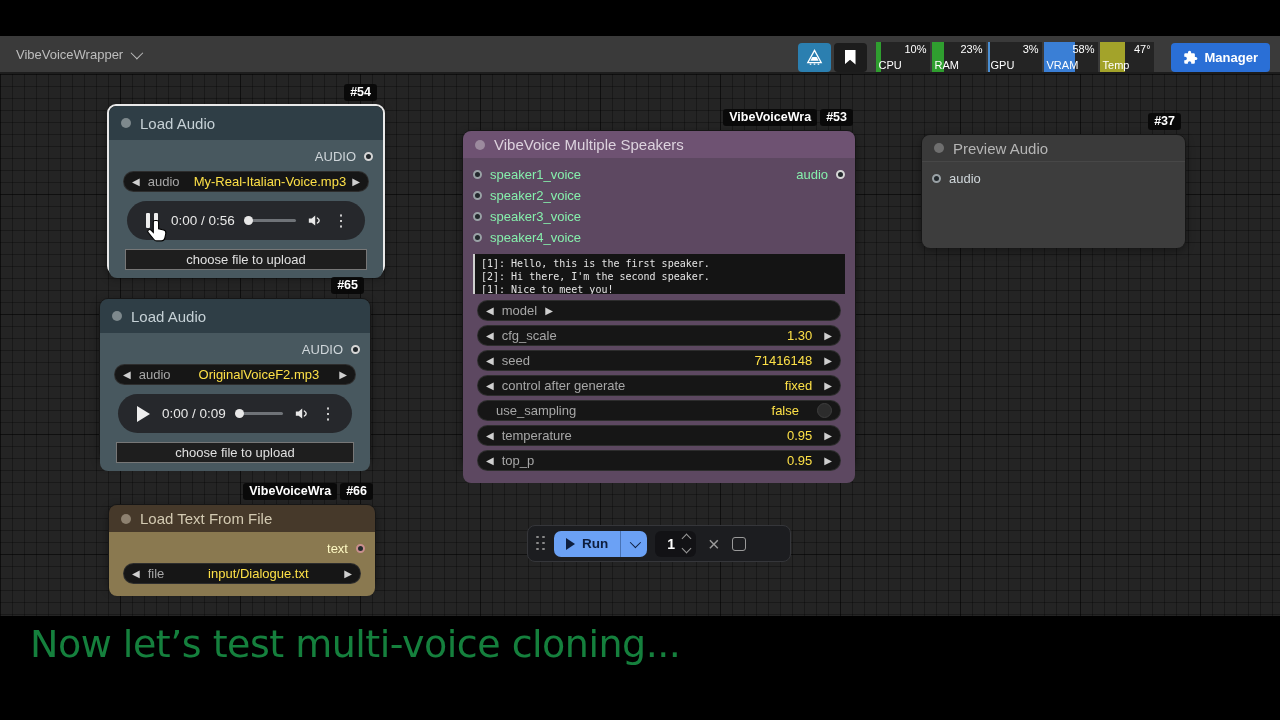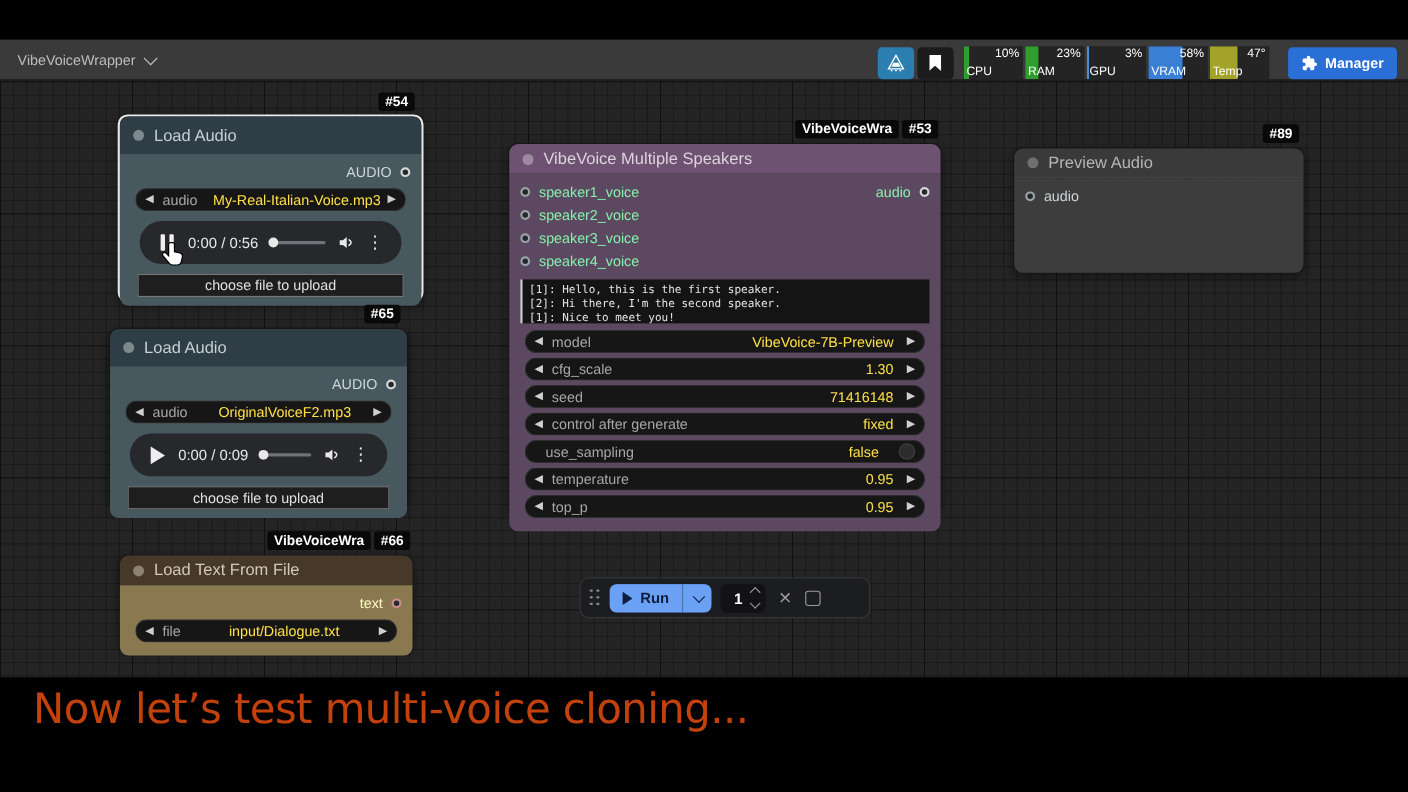--- a/index.html
+++ b/index.html
@@ -126,21 +126,21 @@
   .count-val { color:#fff; font-size:14px; font-weight:bold; }
   .steppers { display:flex; flex-direction:column; gap:3px; }
   .steppers .up { width:7px; height:7px; border-left:1.4px solid #9a9a9a; border-top:1.4px solid #9a9a9a; transform:rotate(45deg); }
   .steppers .dn { width:7px; height:7px; border-right:1.4px solid #9a9a9a; border-bottom:1.4px solid #9a9a9a; transform:rotate(45deg); }
   .x-btn { color:#9a9a9a; font-size:20px; line-height:1; padding:0 4px; cursor:pointer; }
   .stop-btn { width:14px; height:14px; border:1.6px solid #9a9a9a; border-radius:3px; cursor:pointer; }
 
   
   .letterbox-bottom { position:absolute; left:0; top:616px; width:1280px; height:104px; background:#000; }
   .caption {
-    position:absolute; left:30px; top:6px; color:#c2410c; font-family:"DejaVu Sans", sans-serif;
+    position:absolute; left:30px; top:6px; color:#15803d; font-family:"DejaVu Sans", sans-serif;
     font-size:38px; letter-spacing:-0.5px;
   }
 
   .cursor-hand { position:absolute; left:146px; top:219px; width:24px; height:26px; z-index:50; }
 </style>
 </head>
 <body>
 
 <div class="stage">
 
@@ -317,21 +317,20 @@
         <span>speaker4_voice</span>
       </div>
       <div class="dialogue">[1]: Hello, this is the first speaker.
 [2]: Hi there, I'm the second speaker.
 [1]: Nice to meet you!
 [2]: Nice to meet you too!</div>
 
       <div class="combo">
         <span class="arr">◀</span>
         <span class="w-label">model</span>
-        <span class="w-value right">VibeVoice-7B-Preview</span>
         <span class="arr">▶</span>
       </div>
       <div class="combo">
         <span class="arr">◀</span>
         <span class="w-label">cfg_scale</span>
         <span class="w-value right">1.30</span>
         <span class="arr">▶</span>
       </div>
       <div class="combo">
         <span class="arr">◀</span>
@@ -360,21 +359,21 @@
         <span class="arr">◀</span>
         <span class="w-label">top_p</span>
         <span class="w-value right">0.95</span>
         <span class="arr">▶</span>
       </div>
     </div>
   </div>
 
   <div class="node dark" style="left:921px; top:134px; width:265px; height:114px;">
     <div class="badge" style="right:4px;">
-      <span>#89</span>
+      <span>#37</span>
     </div>
     <div class="node-header">
       <span class="collapse-dot"></span>
       <span>Preview Audio</span>
     </div>
     <div class="node-body" style="height:86px;">
       <div class="slot-row">
         <span class="slot-dot"></span>
         <span>audio</span>
       </div>

